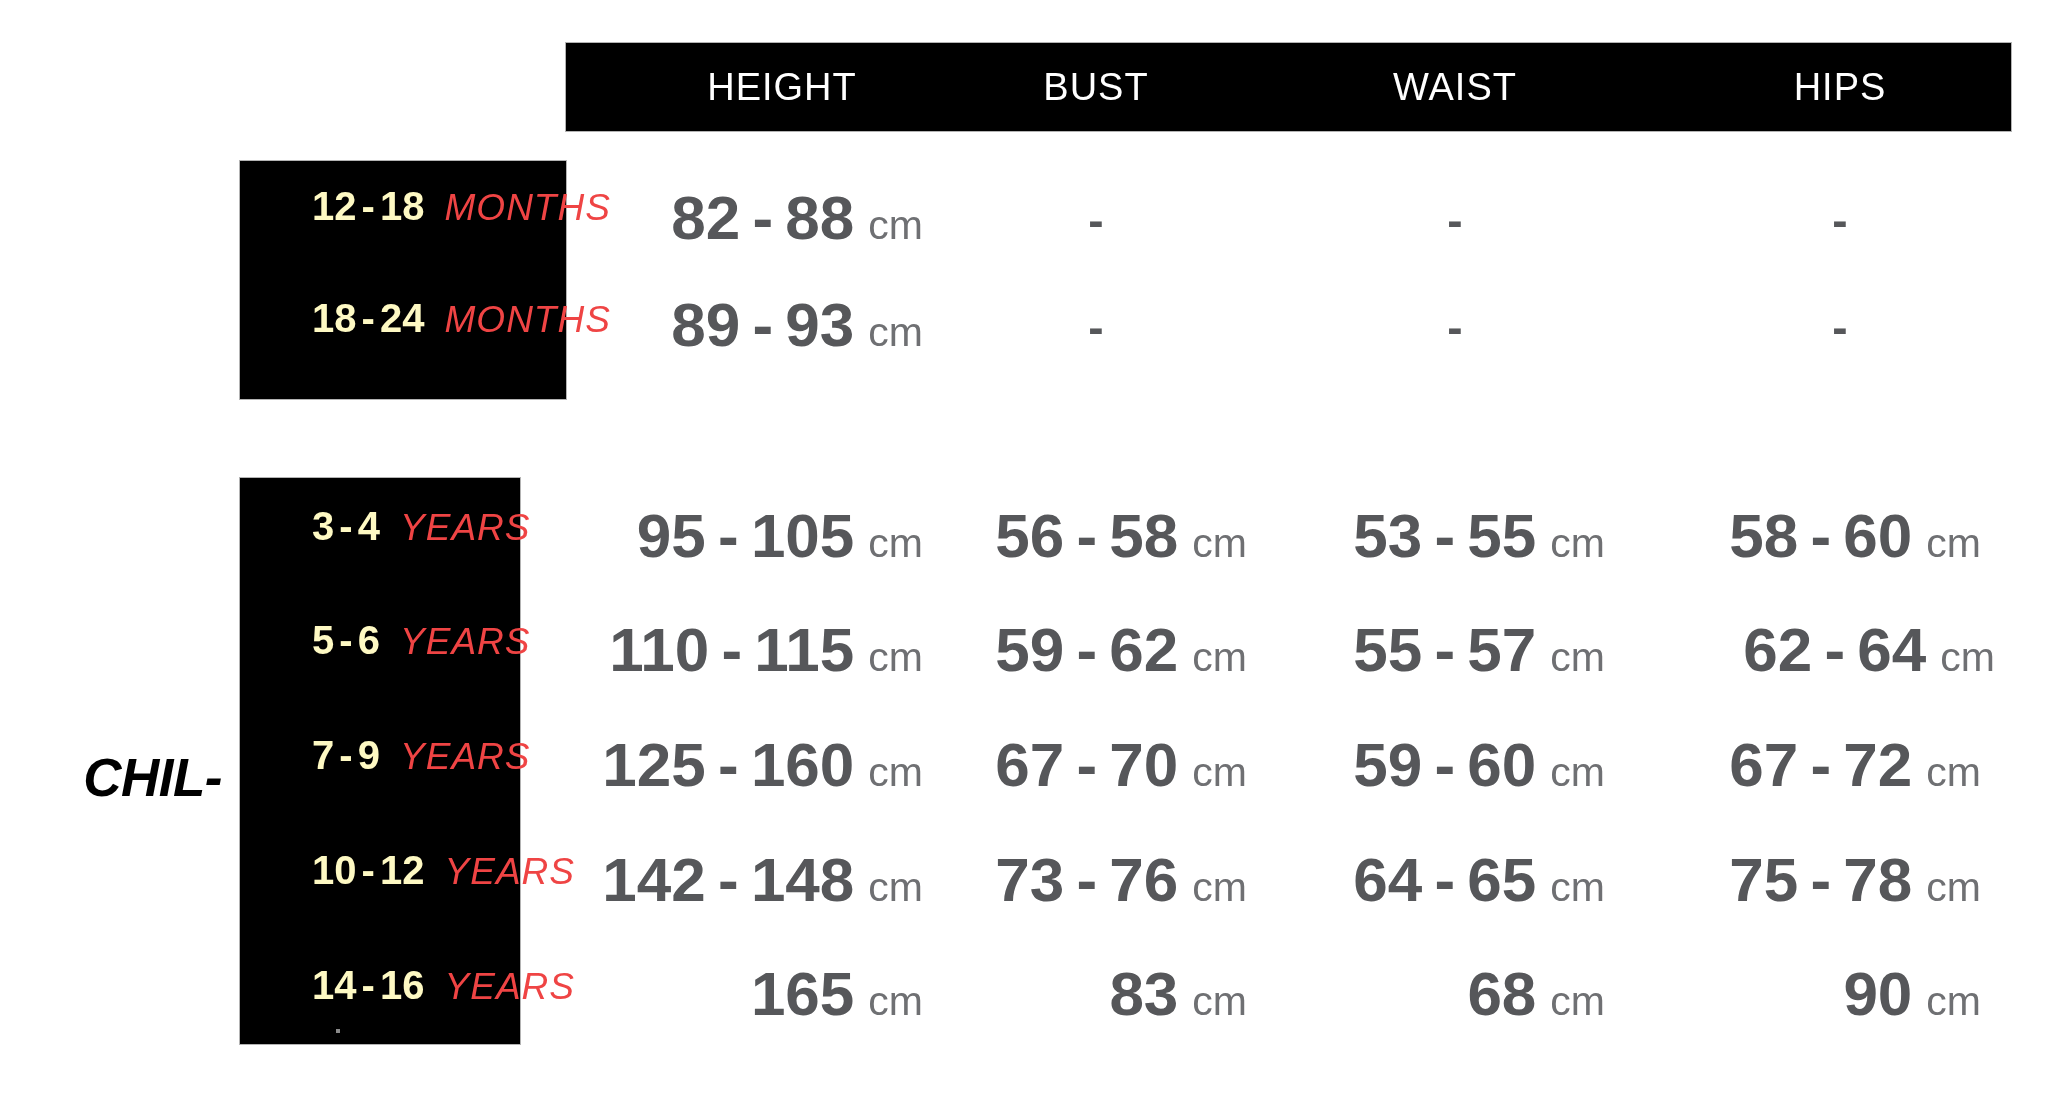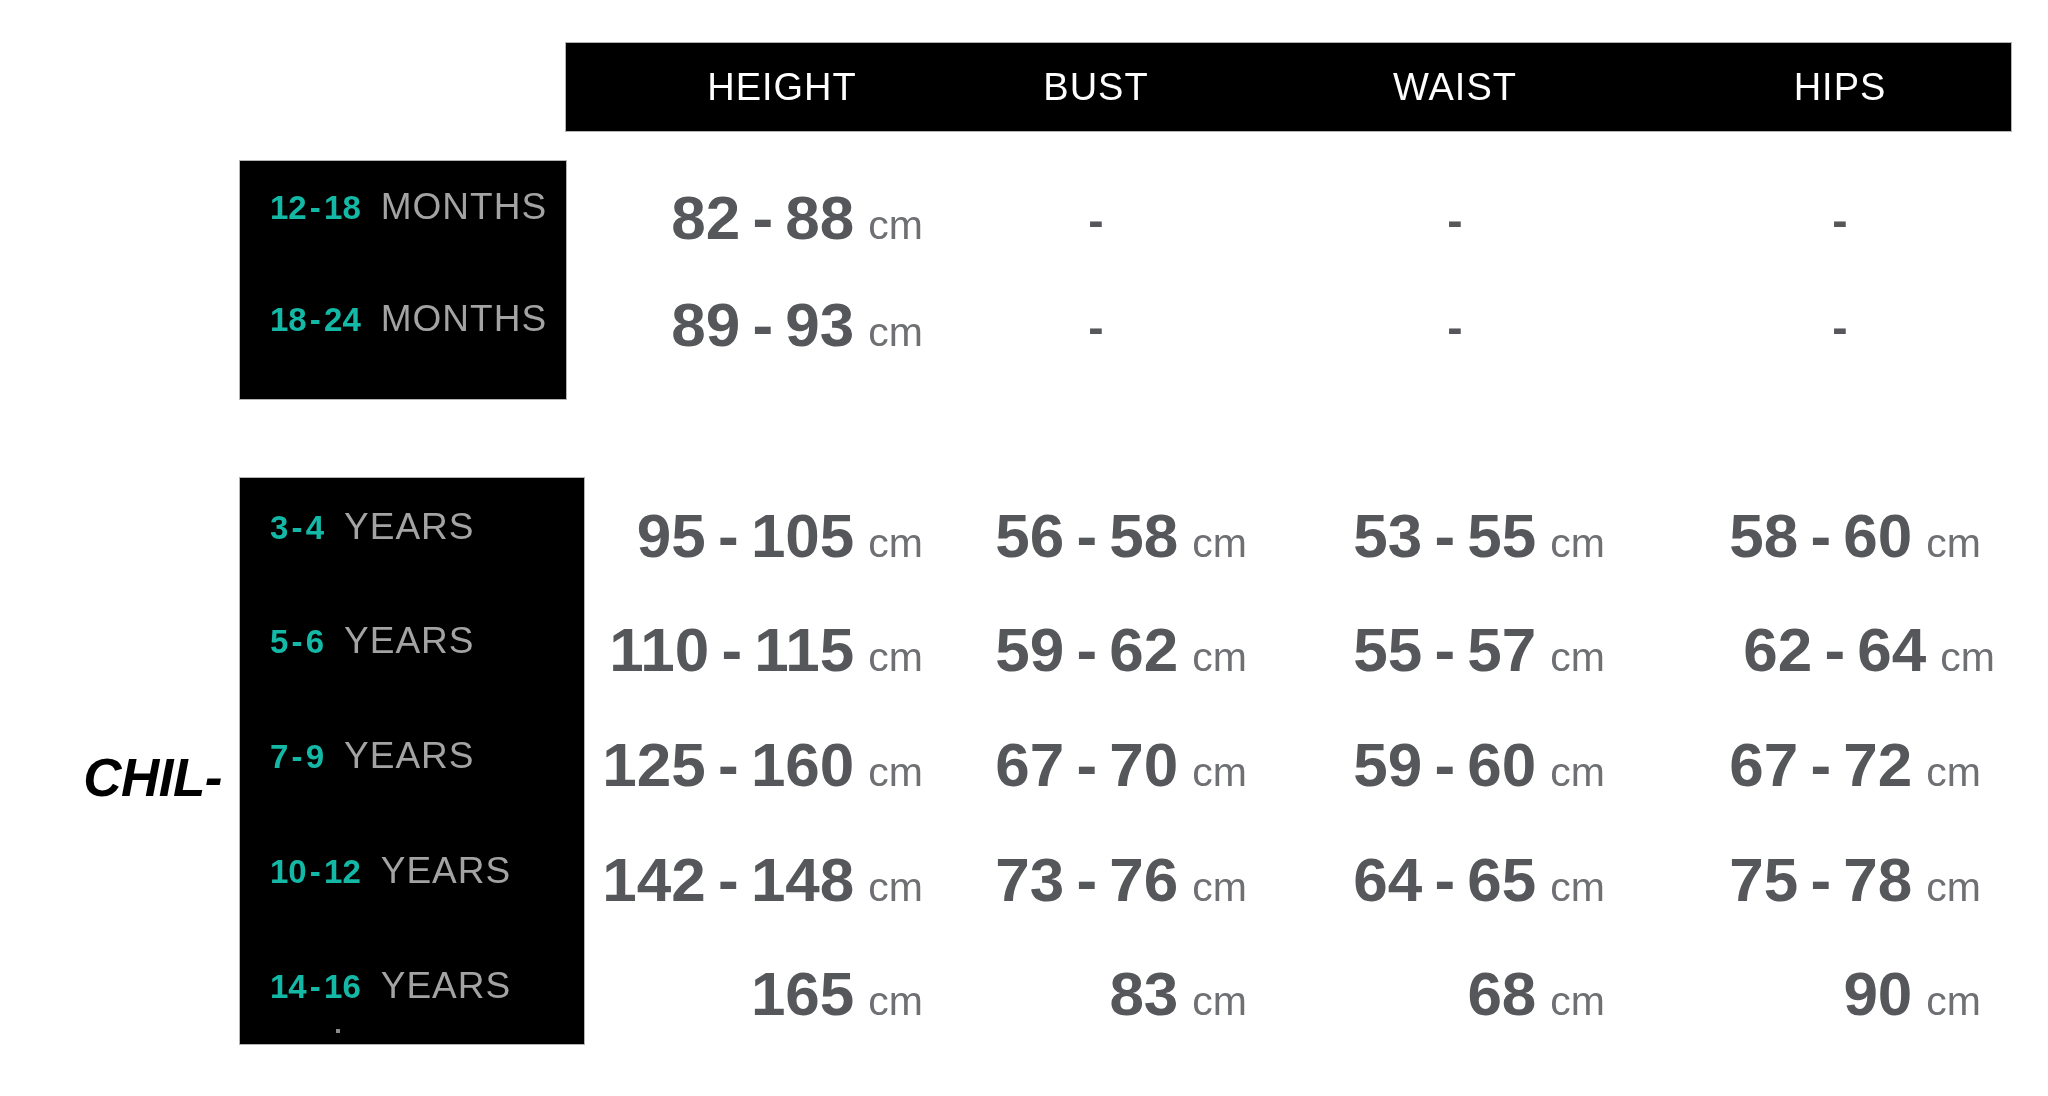--- a/index.html
+++ b/index.html
@@ -9,27 +9,27 @@
   }
   .black-box{position:absolute;background:#000;box-shadow:0 0 0 1px #b3b3b3;}
   
   .header-bar{left:566px;top:43px;width:1445px;height:88px;}
   .hcell{
     position:absolute;top:50%;transform:translate(-50%,-50%);
     color:#ffffff;font-size:38px;font-weight:400;letter-spacing:1px;line-height:1;white-space:nowrap;
   }
   
   .babies-box{left:240px;top:161px;width:326px;height:238px;}
-  .children-box{left:240px;top:478px;width:344px;height:566px;}
+  .children-box{left:240px;top:478px;width:280px;height:566px;}
   .size-row{
     position:absolute;left:30px;transform:translateY(-50%);
     display:flex;align-items:baseline;white-space:nowrap;
   }
-  .s-num{color:#14b8a6;font-size:33px;font-weight:700;line-height:1;word-spacing:-6px;}
-  .s-unit{color:#a3a3a3;font-size:37px;font-weight:400;line-height:1;margin-left:20px;letter-spacing:1px;}
+  .s-num{color:#fef9c3;font-size:40px;font-weight:700;line-height:1;word-spacing:-6px;margin-left:42px;}
+  .s-unit{color:#ef4444;font-size:37px;font-weight:400;line-height:1;margin-left:20px;letter-spacing:1px;font-style:italic;}
   
   .cat-label{
     position:absolute;left:0;transform:translateY(-50%);
     text-align:right;color:#000;font-weight:900;font-style:italic;
     font-size:53px;line-height:50px;letter-spacing:-0.5px;
   }
   .cat-label .line{display:block;}
   .babies-label{top:270px;width:228px;}
   .children-label{top:778px;width:222px;}
   

